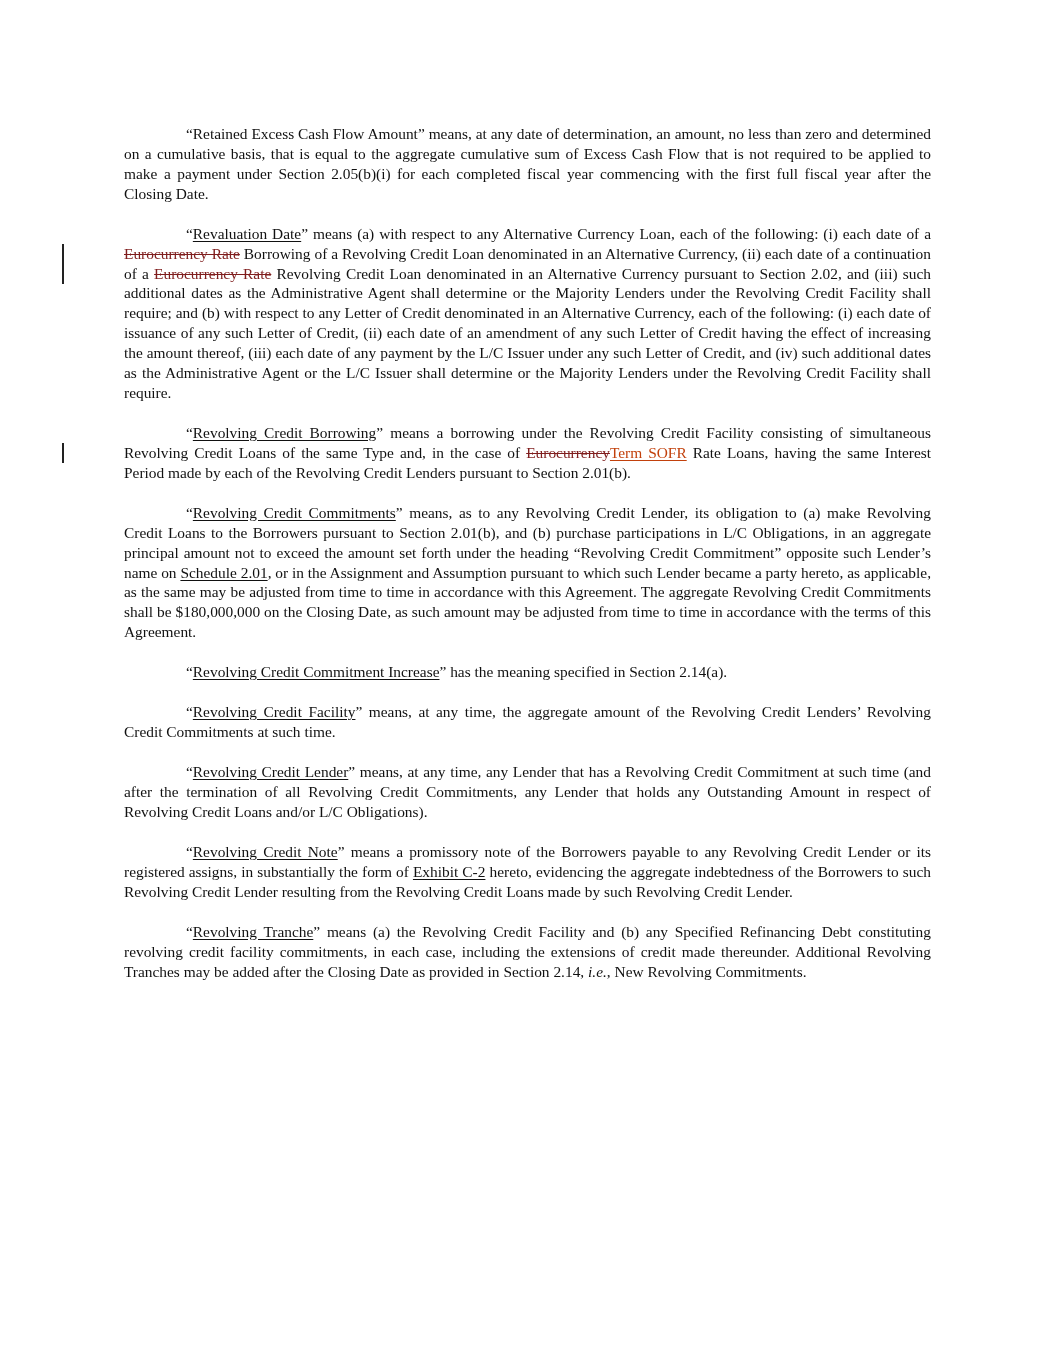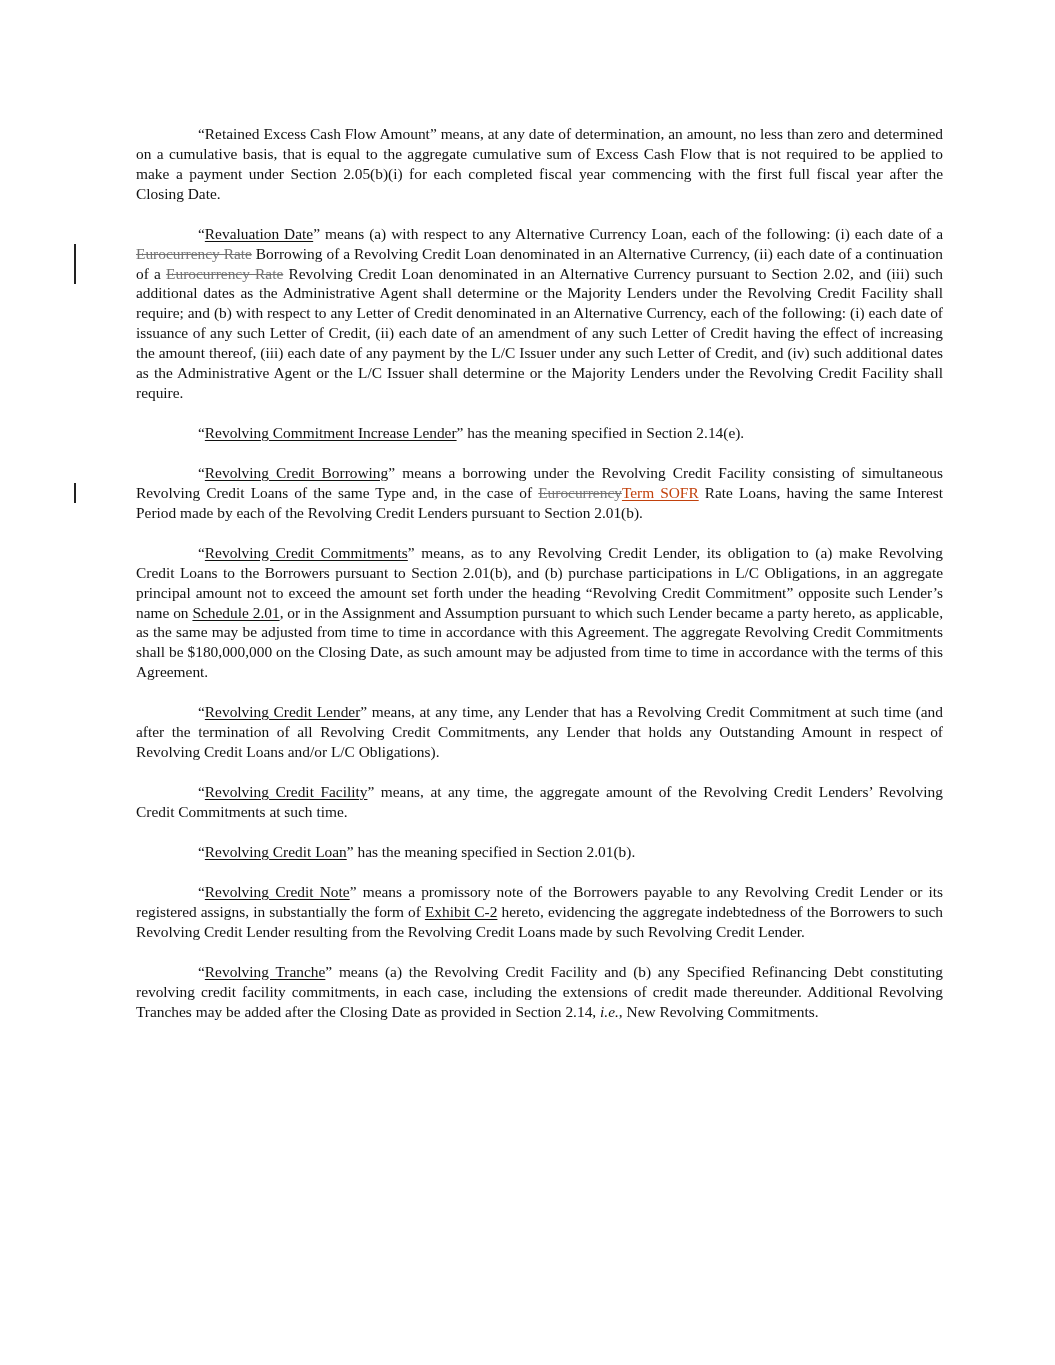--- a/index.html
+++ b/index.html
@@ -1,49 +1,48 @@
 <!DOCTYPE html>
 <html><head>
 <meta charset="utf-8">
 <style>
   html, body { margin: 0; padding: 0; background: #ffffff; }
   body { width: 1055px; height: 1365px; position: relative; overflow: hidden; }
   .page {
-    position: absolute; left: 136px; top: 124px; width: 807px;
+    position: absolute; left: 124px; top: 124px; width: 807px;
     font-family: "Liberation Serif", "DejaVu Serif", serif;
     font-size: 15.4px; line-height: 19.9px; color: #111;
   }
   .para { text-align: justify; margin: 0 0 20.1px 0; text-indent: 62px; position: relative; }
   .u { text-decoration: underline; text-underline-offset: 2px; }
-  .del { color: #737373; text-decoration: line-through; }
+  .del { color: #7f1d1d; text-decoration: line-through; }
   .ins { color: #c2410c; text-decoration: underline; text-underline-offset: 2px; }
   .changebar { position: absolute; left: -62px; width: 1.5px; background: #222; }
   .i { font-style: italic; font-family: Liberation Serif, serif; }
 </style>
 </head>
 <body>
 
 <div class="page">
 
   <p class="para">“<span>Retained Excess Cash Flow Amount</span><span>” means, at any date of determination, an amount, no less than zero and determined on a cumulative basis, that is equal to the aggregate cumulative sum of Excess Cash Flow that is not required to be applied to make a payment under Section 2.05(b)(i) for each completed fiscal year commencing with the first full fiscal year after the Closing Date.</span></p>
 
 
 
   <p class="para"><span class="changebar" style="top:20px;height:40px;"></span>“<span class="u">Revaluation Date</span><span>” means (a) with respect to any Alternative Currency Loan, each of the following: (i) each date of a </span><span class="del">Eurocurrency Rate</span><span> Borrowing of a Revolving Credit Loan denominated in an Alternative Currency, (ii) each date of a continuation of a </span><span class="del">Eurocurrency Rate</span><span> Revolving Credit Loan denominated in an Alternative Currency pursuant to Section 2.02, and (iii) such additional dates as the Administrative Agent shall determine or the Majority Lenders under the Revolving Credit Facility shall require; and (b) with respect to any Letter of Credit denominated in an Alternative Currency, each of the following: (i) each date of issuance of any such Letter of Credit, (ii) each date of an amendment of any such Letter of Credit having the effect of increasing the amount thereof, (iii) each date of any payment by the L/C Issuer under any such Letter of Credit, and (iv) such additional dates as the Administrative Agent or the L/C Issuer shall determine or the Majority Lenders under the Revolving Credit Facility shall require.</span></p>
 
-  <p class="para">“<span class="u">Revolving Commitment Increase Lender</span><span>” has the meaning specified in Section 2.14(e).</span></p>
 
   <p class="para"><span class="changebar" style="top:20px;height:20px;"></span>“<span class="u">Revolving Credit Borrowing</span><span>” means a borrowing under the Revolving Credit Facility consisting of simultaneous Revolving Credit Loans of the same Type and, in the case of </span><span class="del">Eurocurrency</span><span class="ins">Term SOFR</span><span> Rate Loans, having the same Interest Period made by each of the Revolving Credit Lenders pursuant to Section 2.01(b).</span></p>
 
   <p class="para">“<span class="u">Revolving Credit Commitments</span><span>” means, as to any Revolving Credit Lender, its obligation to (a) make Revolving Credit Loans to the Borrowers pursuant to Section 2.01(b), and (b) purchase participations in L/C Obligations, in an aggregate principal amount not to exceed the amount set forth under the heading “Revolving Credit Commitment” opposite such Lender’s name on </span><span class="u">Schedule 2.01</span><span>, or in the Assignment and Assumption pursuant to which such Lender became a party hereto, as applicable, as the same may be adjusted from time to time in accordance with this Agreement.  The aggregate Revolving Credit Commitments shall be $180,000,000 on the Closing Date, as such amount may be adjusted from time to time in accordance with the terms of this Agreement.</span></p>
 
+  <p class="para">“<span class="u">Revolving Credit Commitment Increase</span><span>” has the meaning specified in Section 2.14(a).</span></p>
+
+  <p class="para">“<span class="u">Revolving Credit Facility</span><span>” means, at any time, the aggregate amount of the Revolving Credit Lenders’ Revolving Credit Commitments at such time.</span></p>
 
   <p class="para">“<span class="u">Revolving Credit Lender</span><span>” means, at any time, any Lender that has a Revolving Credit Commitment at such time (and after the termination of all Revolving Credit Commitments, any Lender that holds any Outstanding Amount in respect of Revolving Credit Loans and/or L/C Obligations).</span></p>
 
-  <p class="para">“<span class="u">Revolving Credit Facility</span><span>” means, at any time, the aggregate amount of the Revolving Credit Lenders’ Revolving Credit Commitments at such time.</span></p>
-
-  <p class="para">“<span class="u">Revolving Credit Loan</span><span>” has the meaning specified in Section 2.01(b).</span></p>
 
   <p class="para">“<span class="u">Revolving Credit Note</span><span>” means a promissory note of the Borrowers payable to any Revolving Credit Lender or its registered assigns, in substantially the form of </span><span class="u">Exhibit C-2</span><span> hereto, evidencing the aggregate indebtedness of the Borrowers to such Revolving Credit Lender resulting from the Revolving Credit Loans made by such Revolving Credit Lender.</span></p>
 
   <p class="para">“<span class="u">Revolving Tranche</span><span>” means (a) the Revolving Credit Facility and (b) any Specified Refinancing Debt constituting revolving credit facility commitments, in each case, including the extensions of credit made thereunder. Additional Revolving Tranches may be added after the Closing Date as provided in Section 2.14, </span><span class="i">i.e.</span><span>, New Revolving Commitments.</span></p>
 
 </div>
 
 </body></html>

